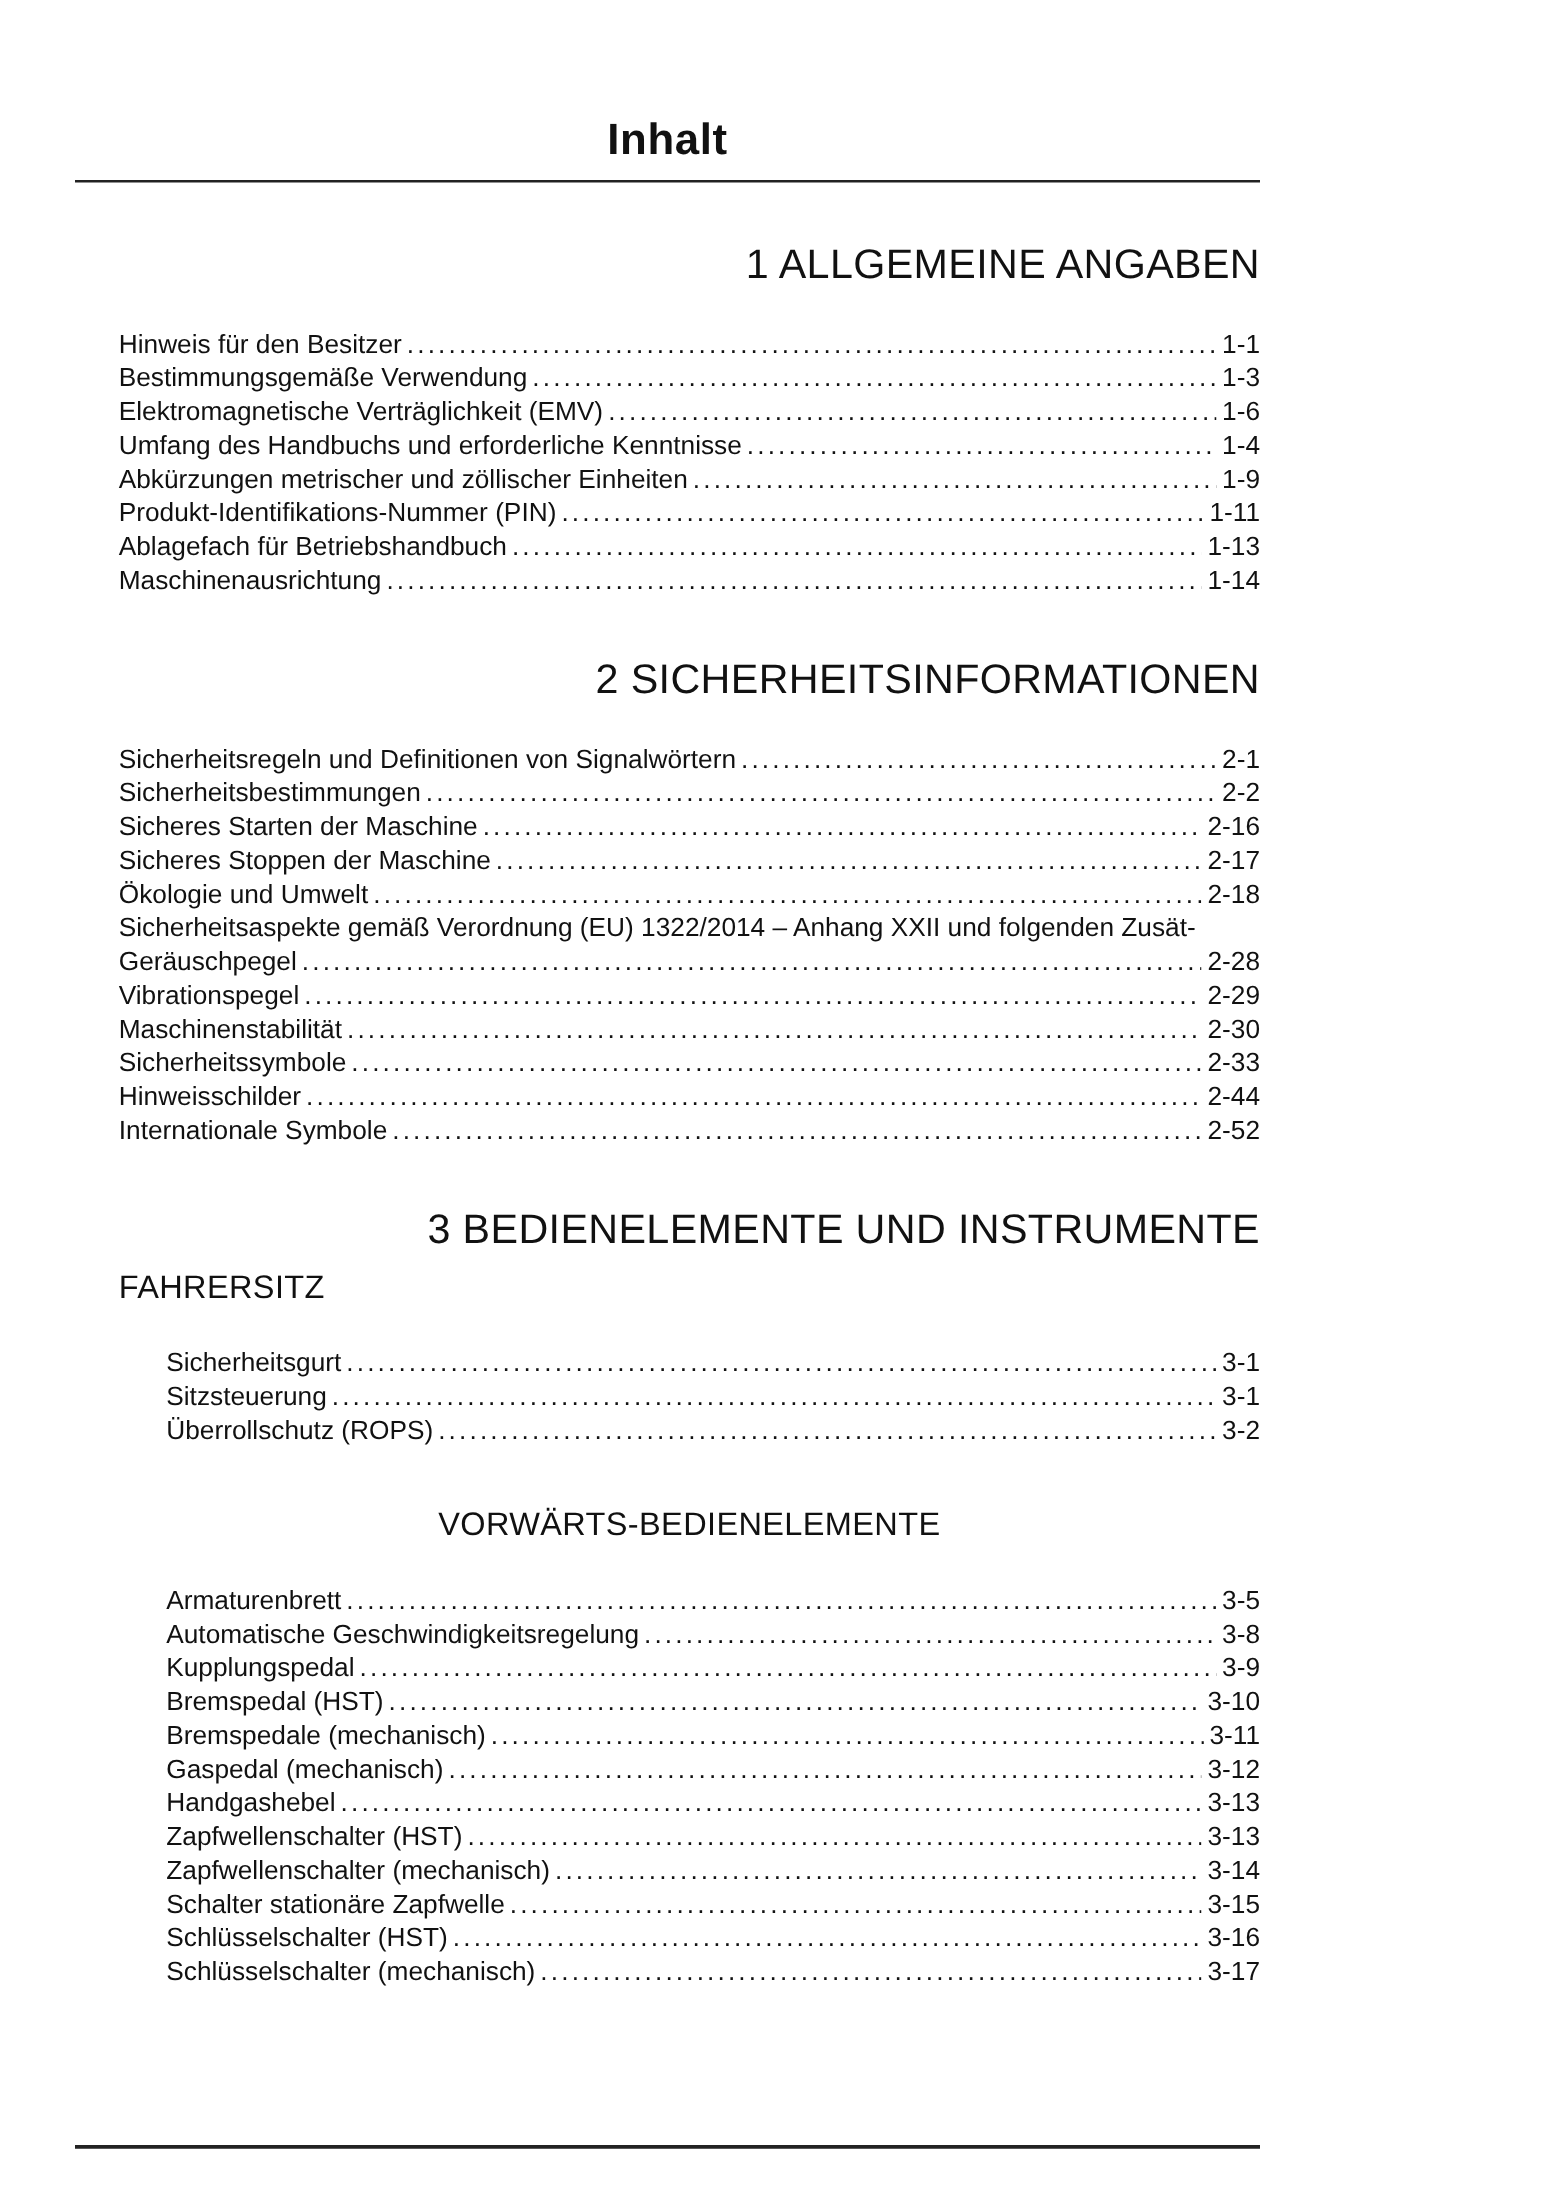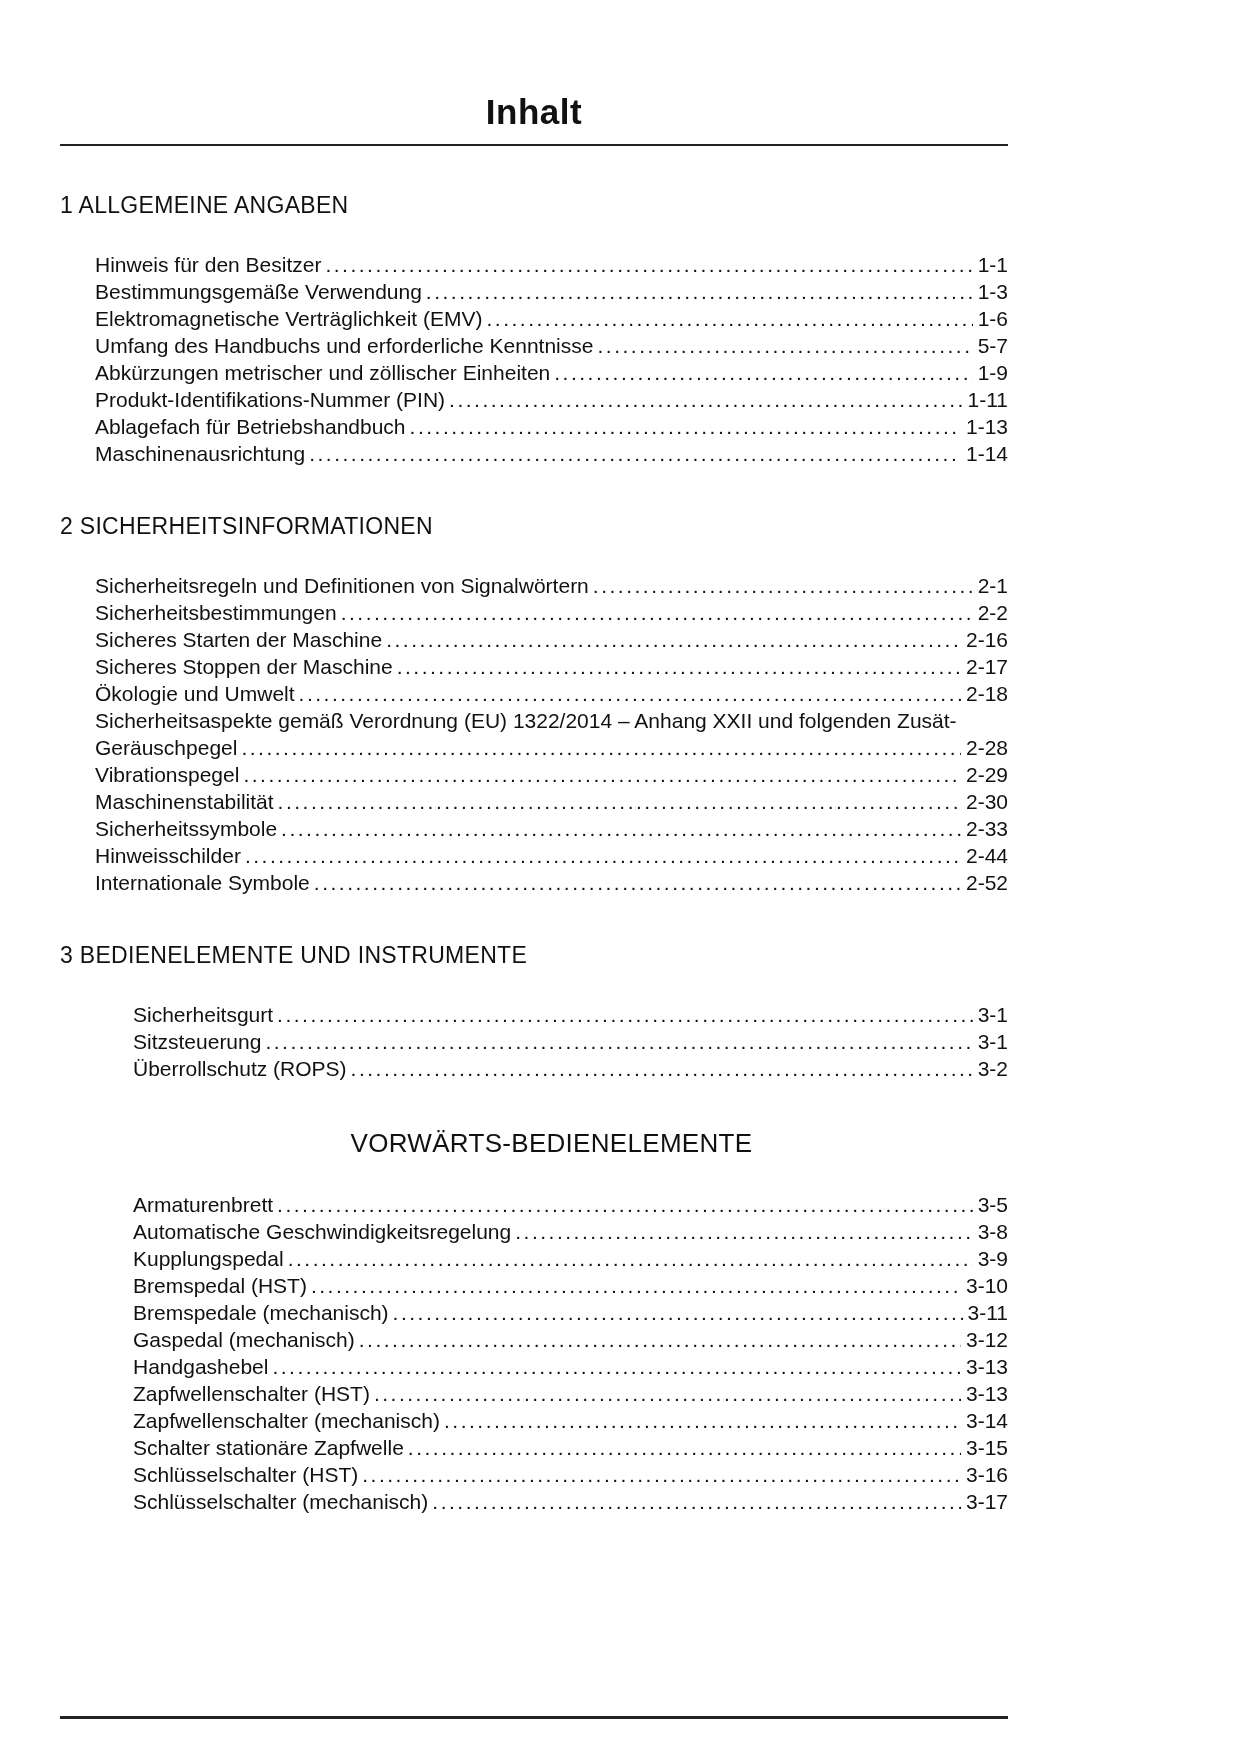--- a/index.html
+++ b/index.html
@@ -28,25 +28,26 @@
     font-size: 35px;
     font-weight: bold;
     letter-spacing: 0.5px;
   }
   .title-rule {
     margin-top: 12px;
     height: 0;
     border-bottom: 2px solid #222;
   }
   .section-heading {
-    font-size: 23px;
+    font-size: 33px;
     font-weight: 400;
     margin: 46px 0 12px 0;
     letter-spacing: 0.3px;
     white-space: nowrap;
+    text-align: right;
   }
   .sub-heading {
     font-size: 26px;
     font-weight: 400;
     margin: 10px 0 10px 35px;
     letter-spacing: 0.3px;
     white-space: nowrap;
   }
   .sub-heading.second {
     margin-top: 46px;
@@ -117,21 +118,21 @@
           <span class="pg">1-3</span>
       </div>
       <div class="row">
         <span class="lbl">Elektromagnetische Verträglichkeit (EMV)</span>
           <span class="dots"></span>
           <span class="pg">1-6</span>
       </div>
       <div class="row">
         <span class="lbl">Umfang des Handbuchs und erforderliche Kenntnisse</span>
           <span class="dots"></span>
-          <span class="pg">5-7</span>
+          <span class="pg">1-4</span>
       </div>
       <div class="row">
         <span class="lbl">Abkürzungen metrischer und zöllischer Einheiten</span>
           <span class="dots"></span>
           <span class="pg">1-9</span>
       </div>
       <div class="row">
         <span class="lbl">Produkt-Identifikations-Nummer (PIN)</span>
           <span class="dots"></span>
           <span class="pg">1-11</span>
@@ -203,20 +204,21 @@
       </div>
       <div class="row">
         <span class="lbl">Internationale Symbole</span>
           <span class="dots"></span>
           <span class="pg">2-52</span>
       </div>
     </div>
 
     <div class="section-heading">3 BEDIENELEMENTE UND INSTRUMENTE</div>
 
+    <div class="sub-heading">FAHRERSITZ</div>
     <div class="entries sub">
       <div class="row">
         <span class="lbl">Sicherheitsgurt</span>
           <span class="dots"></span>
           <span class="pg">3-1</span>
       </div>
       <div class="row">
         <span class="lbl">Sitzsteuerung</span>
           <span class="dots"></span>
           <span class="pg">3-1</span>

